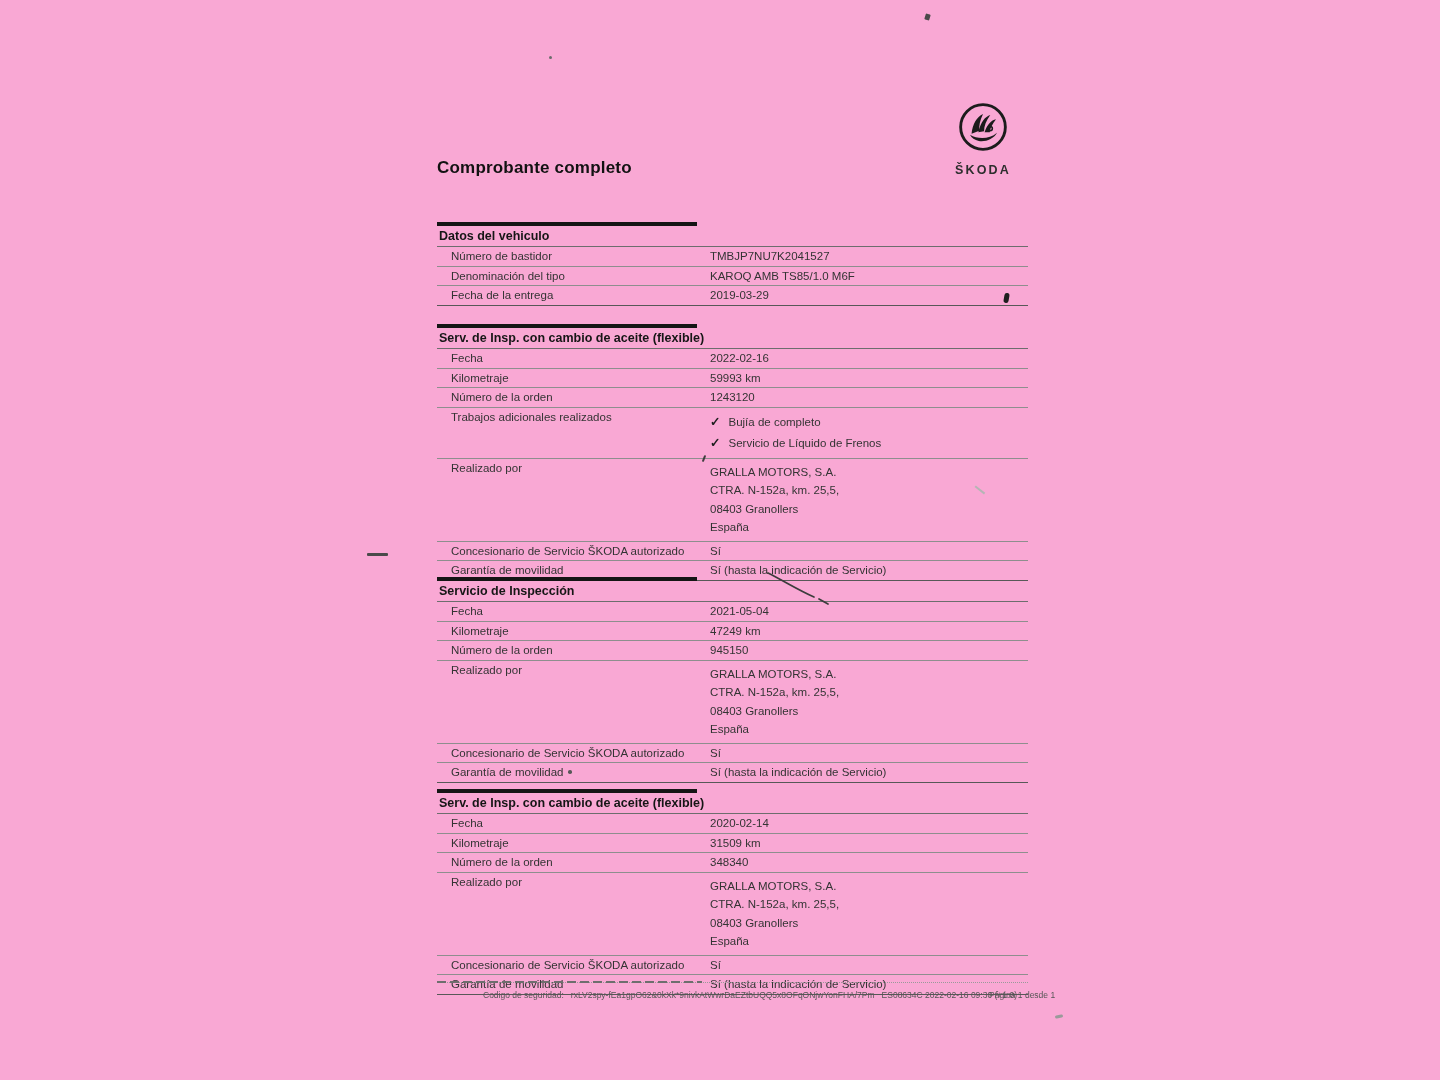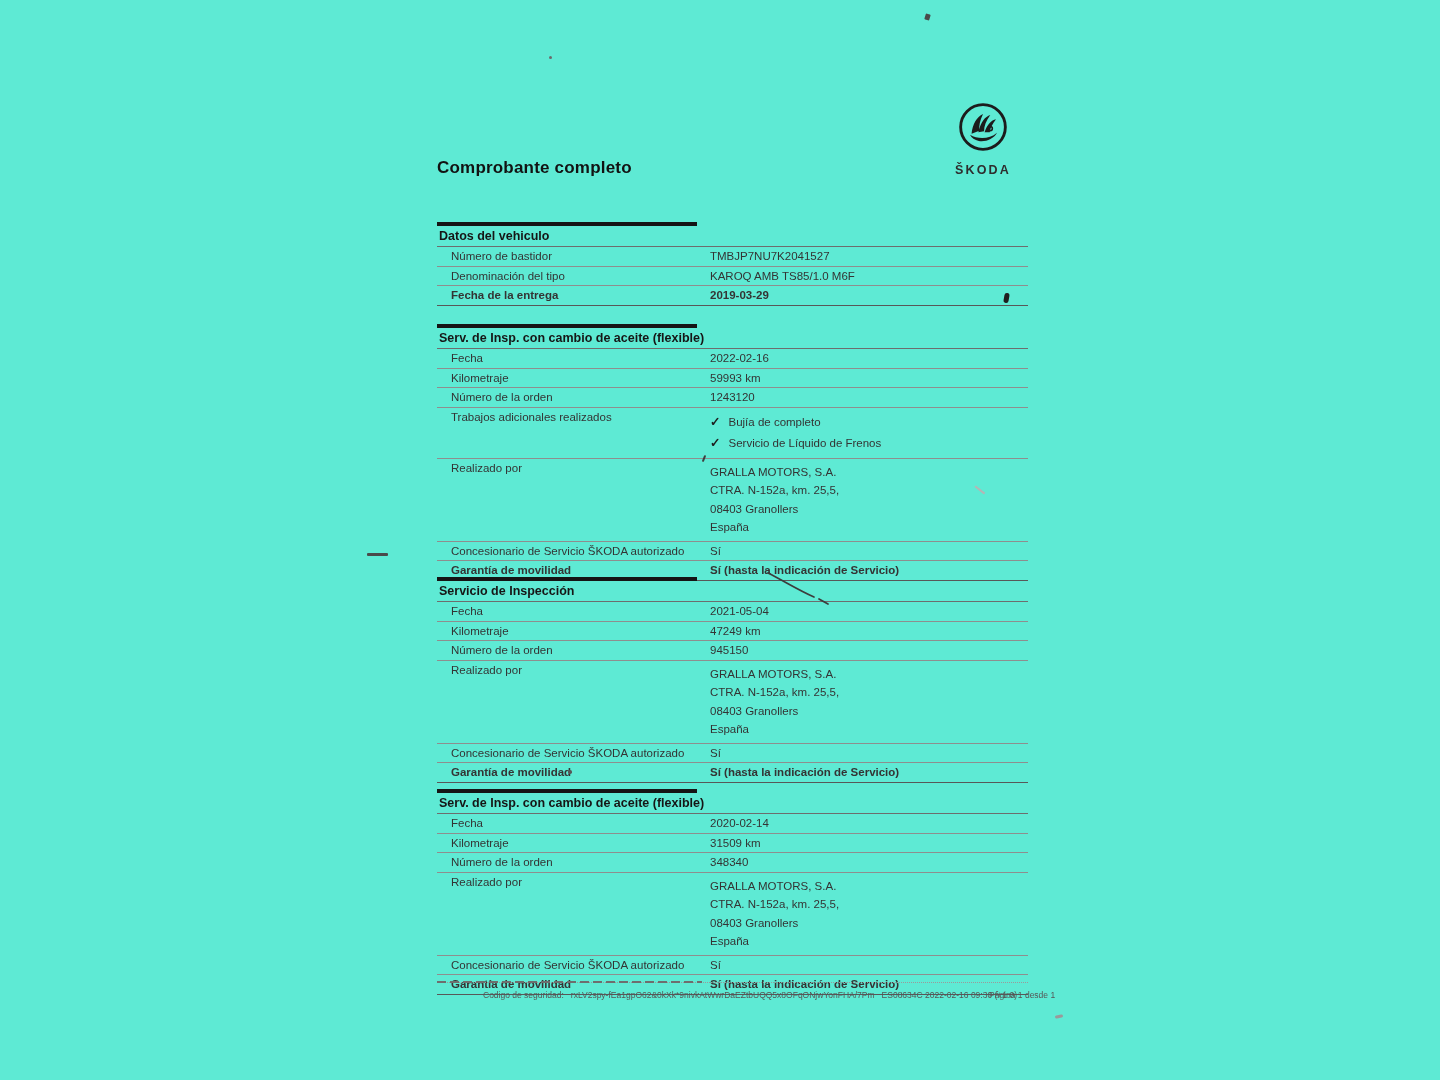--- a/index.html
+++ b/index.html
@@ -1,38 +1,38 @@
 <!DOCTYPE html>
 <html><head>
 <meta charset="utf-8">
 <style>
   html,body{margin:0;padding:0;background:#ffffff;}
   .doc{
-    position:relative;width:1440px;height:1080px;background:#5eead4;
+    position:relative;width:1440px;height:1080px;background:#f9a8d4;
     font-family:"Liberation Sans",sans-serif;color:#3a3a3a;overflow:hidden;
   }
   
   .page-title{
     position:absolute;left:437px;top:158px;font-size:17px;font-weight:bold;
     color:#121212;letter-spacing:.2px;
   }
   .logo{position:absolute;left:949px;top:101px;width:68px;text-align:center;}
   .logo svg{width:52px;height:52px;display:block;margin:0 auto;}
   .brand{font-size:12.5px;font-weight:bold;letter-spacing:2.2px;color:#2e2e2e;margin-top:10px;}
 
   
   .table{position:absolute;left:437px;width:591px;}
   .t1{top:222px}.t2{top:324px}.t3{top:577px}.t4{top:789px}
   .bar{width:260px;height:4px;background:#151515;}
   .sec-title{
     font-size:12.5px;font-weight:bold;color:#161616;
     padding:3px 0 3px 2px;border-bottom:1.6px solid #6d6d6d;
   }
   .row{display:flex;border-bottom:1.5px solid #8e8e8e;font-size:11.5px;min-height:18.5px;}
-  .row:last-child{border-bottom:1.8px solid #585858;font-weight:bold;}
+  .row:last-child{border-bottom:1.8px solid #585858;}
   .lbl{width:273px;box-sizing:border-box;padding:3px 6px 1px 14px;color:#343434;}
   .val{flex:1;padding:3px 0 1px 0;color:#343434;}
   .row.multi .val{padding-top:4px;padding-bottom:4px;}
   .vline{line-height:18.6px;}
   .check-line{line-height:21px;}
   .check{display:inline-block;margin-right:8px;font-size:12.5px;color:#1d1d1d;font-weight:bold;}
 
   
   .footer-rule{position:absolute;left:437px;top:982px;width:591px;border-top:1px dotted #9a9a9a;}
   .footer-rule-dark{position:absolute;left:437px;top:981px;width:265px;height:2px;

